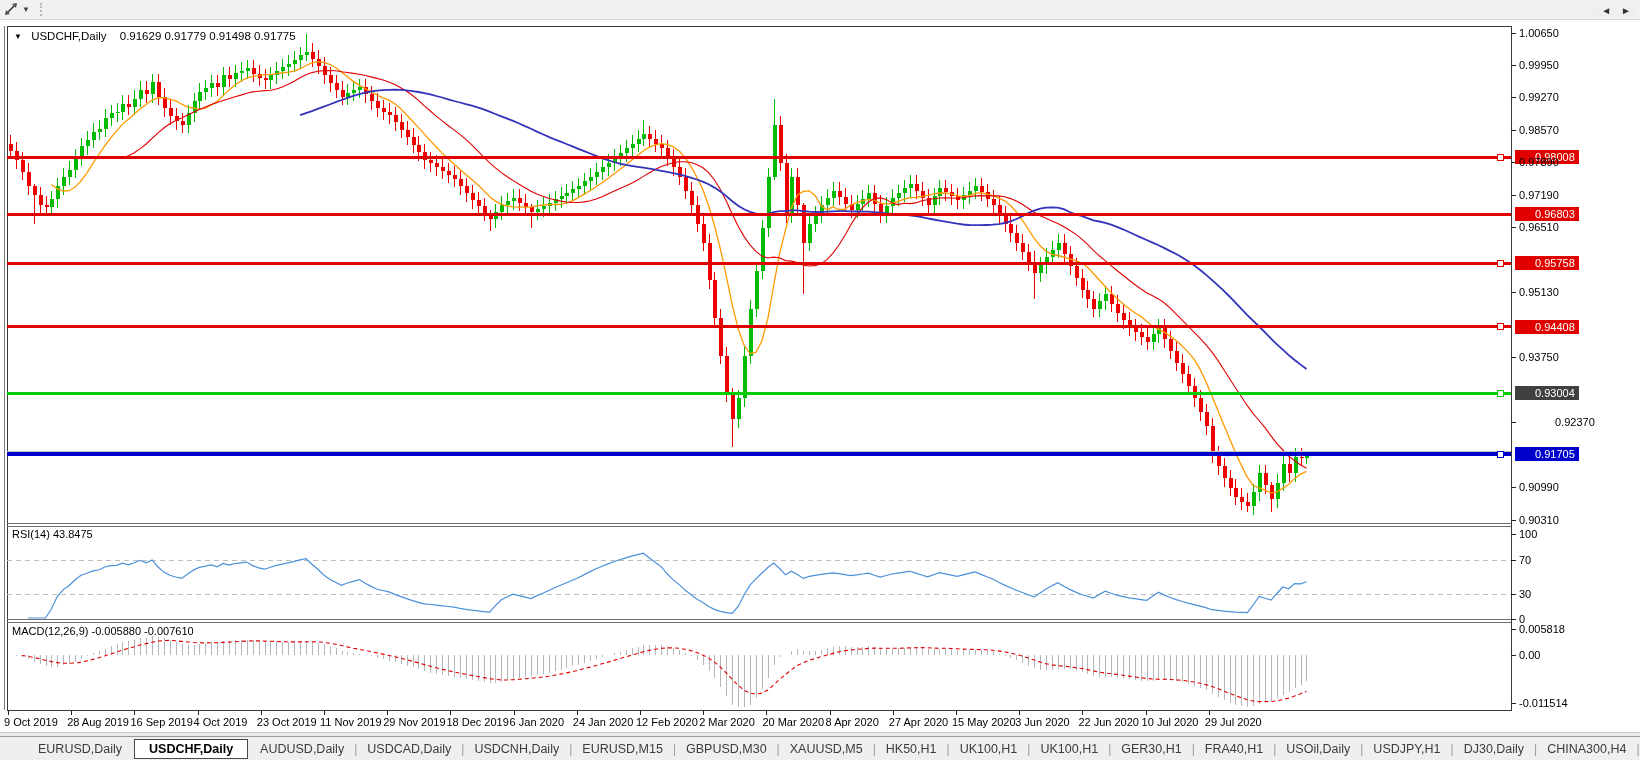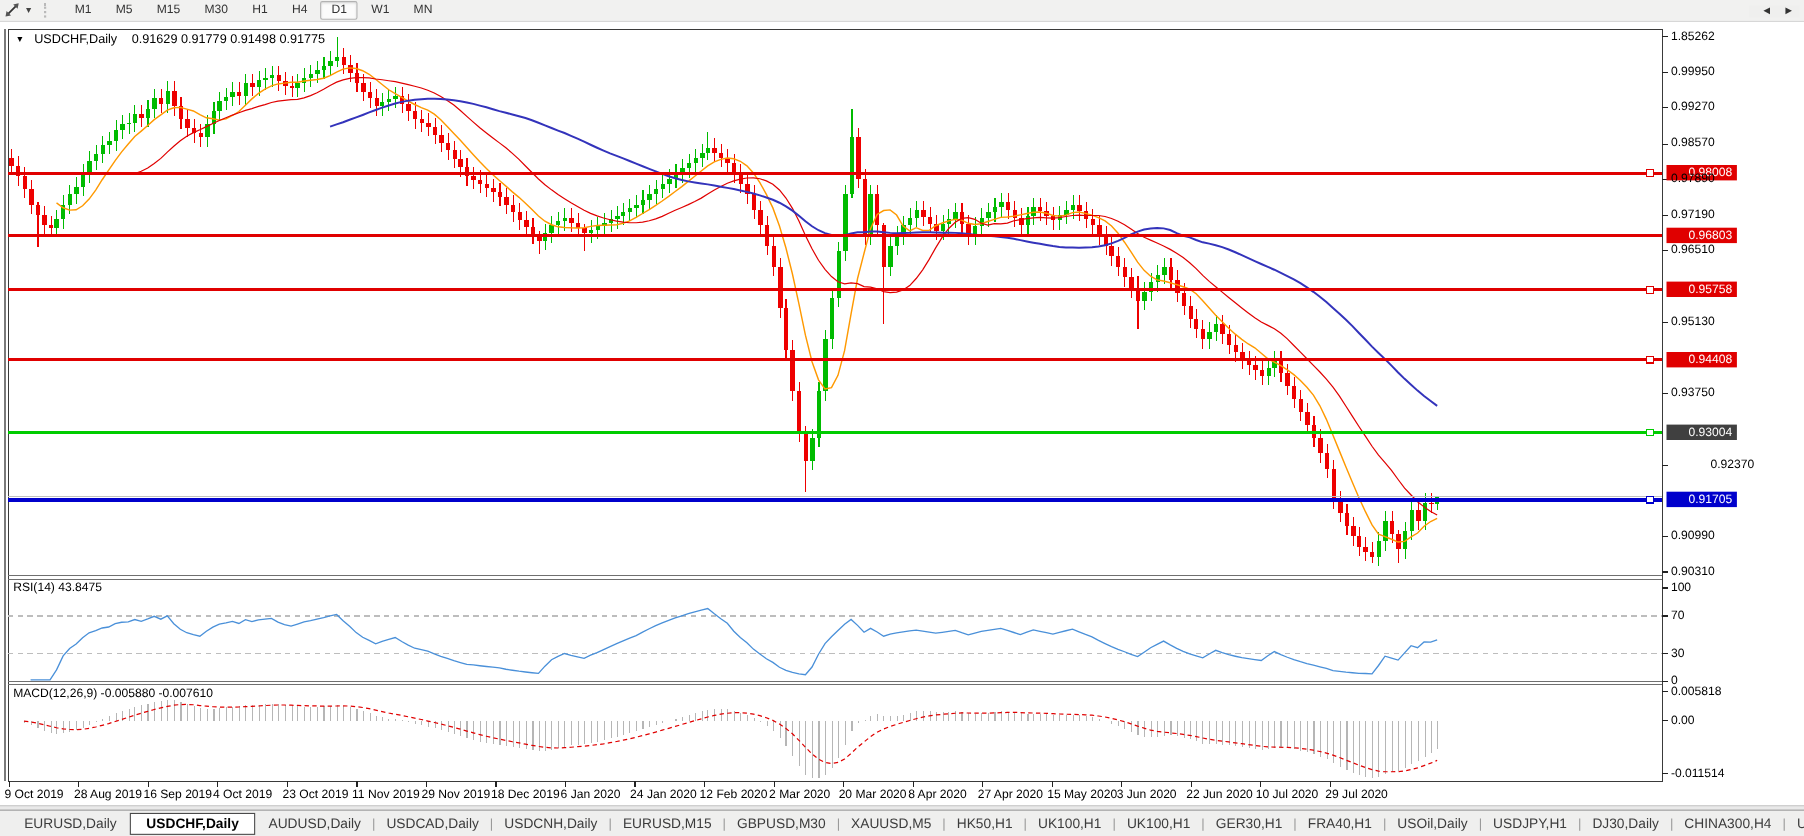--- a/index.html
+++ b/index.html
@@ -20,21 +20,21 @@
   .chart-title{position:absolute;left:14px;top:30px;font-size:11.5px;color:#000;white-space:nowrap;}
   .chart-title .tri{font-size:8px;vertical-align:1px;margin-right:6px;color:#000;}
   .ind-label{position:absolute;font-size:11px;color:#000;white-space:nowrap;}
   .axis-tick{position:absolute;left:1519px;font-size:11px;color:#000;white-space:nowrap;}
   .axis-badge{position:absolute;left:1515px;font-size:11px;color:#fff;padding:1px 4px 1px 20px;
     line-height:12px;white-space:nowrap;}
   .date-label{position:absolute;top:716px;font-size:11px;color:#000;white-space:nowrap;}
   
   .resize-strip{position:absolute;left:0;top:732px;width:1640px;height:4px;background:#e9e9e9;border-top:1px solid #c9c9c9;}
   .tabbar{position:absolute;left:0;top:736px;width:1640px;height:24px;background:#efefee;
-    border-top:1px solid #9a9a9a;display:flex;align-items:center;padding-left:12px;box-sizing:border-box;overflow:hidden;}
+    border-top:1px solid #9a9a9a;display:flex;align-items:center;padding-left:28px;box-sizing:border-box;overflow:hidden;}
   .tab{font-size:12.5px;color:#3c3c3c;padding:2px 10px;white-space:nowrap;cursor:default;}
   .tab.active{background:#ffffff;border:1px solid #4a4a4a;font-weight:bold;color:#000;padding:2px 14px;margin:0 2px;}
   .tab-sep{color:#9a9a9a;font-size:12px;}
   .tab-arrows{position:absolute;right:4px;top:5px;font-size:10px;color:#333;background:#efefee;padding-left:6px;}
   .tab-arrows span{margin:0 5px;cursor:default;}
 </style>
 </head>
 <body>
 
 <div class="screen">
@@ -42,31 +42,20 @@
   <div class="toolbar">
     <span class="tool-icon">
       <svg width="18" height="15" style="position:static">
         <line x1="3" y1="12" x2="13" y2="2" stroke="#333" stroke-width="1.6"></line>
         <path d="M2 13 L7 12 L3 8 Z" fill="#555"></path>
         <path d="M14 1 L9 2 L13 6 Z" fill="#555"></path>
       </svg>
     </span>
     <span class="dd-arrow">▼</span>
     <span class="grip"></span>
-    <span id="tf-buttons" style="display: inline-flex;">
-        <span class="tf-btn">M1</span>
-        <span class="tf-btn">M5</span>
-        <span class="tf-btn">M15</span>
-        <span class="tf-btn">M30</span>
-        <span class="tf-btn">H1</span>
-        <span class="tf-btn">H4</span>
-        <span class="tf-btn active">D1</span>
-        <span class="tf-btn">W1</span>
-        <span class="tf-btn">MN</span>
-      </span>
   </div>
 
   <div class="chart-bg"></div>
 
   <svg id="chart-svg" width="1640" height="760">
       <rect x="7.5" y="26.5" width="1504" height="684" fill="#ffffff" stroke="#3a3a3a" shape-rendering="crispEdges"></rect>
       <line x1="4.5" y1="26" x2="4.5" y2="710" stroke="#7a7a7a" shape-rendering="crispEdges"></line>
       <line x1="7" y1="523.5" x2="1511" y2="523.5" stroke="#6f6f6f" shape-rendering="crispEdges"></line>
       <line x1="7" y1="526.5" x2="1511" y2="526.5" stroke="#6f6f6f" shape-rendering="crispEdges"></line>
       <line x1="7" y1="619.5" x2="1511" y2="619.5" stroke="#6f6f6f" shape-rendering="crispEdges"></line>
@@ -800,21 +789,21 @@
   <div class="ind-label" style="left:12px;top:528px">RSI(14) 43.8475</div>
   <div class="ind-label" style="left:12px;top:625px">MACD(12,26,9) -0.005880 -0.007610</div>
 
   <div id="overlays">
       <div class="axis-badge" style="top: 150.438px; background: rgb(224, 0, 0);">0.98008</div>
       <div class="axis-badge" style="top: 207.194px; background: rgb(224, 0, 0);">0.96803</div>
       <div class="axis-badge" style="top: 256.413px; background: rgb(224, 0, 0);">0.95758</div>
       <div class="axis-badge" style="top: 319.998px; background: rgb(224, 0, 0);">0.94408</div>
       <div class="axis-badge" style="top: 386.127px; background: #404040;">0.93004</div>
       <div class="axis-badge" style="top: 447.309px; background: rgb(0, 0, 204);">0.91705</div>
-      <div class="axis-tick" style="top: 26.5px;">1.85262</div>
+      <div class="axis-tick" style="top: 26.5px;">1.00650</div>
       <div class="axis-tick" style="top: 59.47px;">0.99950</div>
       <div class="axis-tick" style="top: 91.498px;">0.99270</div>
       <div class="axis-tick" style="top: 124.468px;">0.98570</div>
       <div class="axis-tick" style="top: 156.496px;">0.97890</div>
       <div class="axis-tick" style="top: 189.466px;">0.97190</div>
       <div class="axis-tick" style="top: 221.494px;">0.96510</div>
       <div class="axis-tick" style="top: 286.492px;">0.95130</div>
       <div class="axis-tick" style="top: 351.49px;">0.93750</div>
       <div class="axis-tick" style="top: 416.488px; padding-left: 36px;">0.92370</div>
       <div class="axis-tick" style="top: 481.486px;">0.90990</div>

